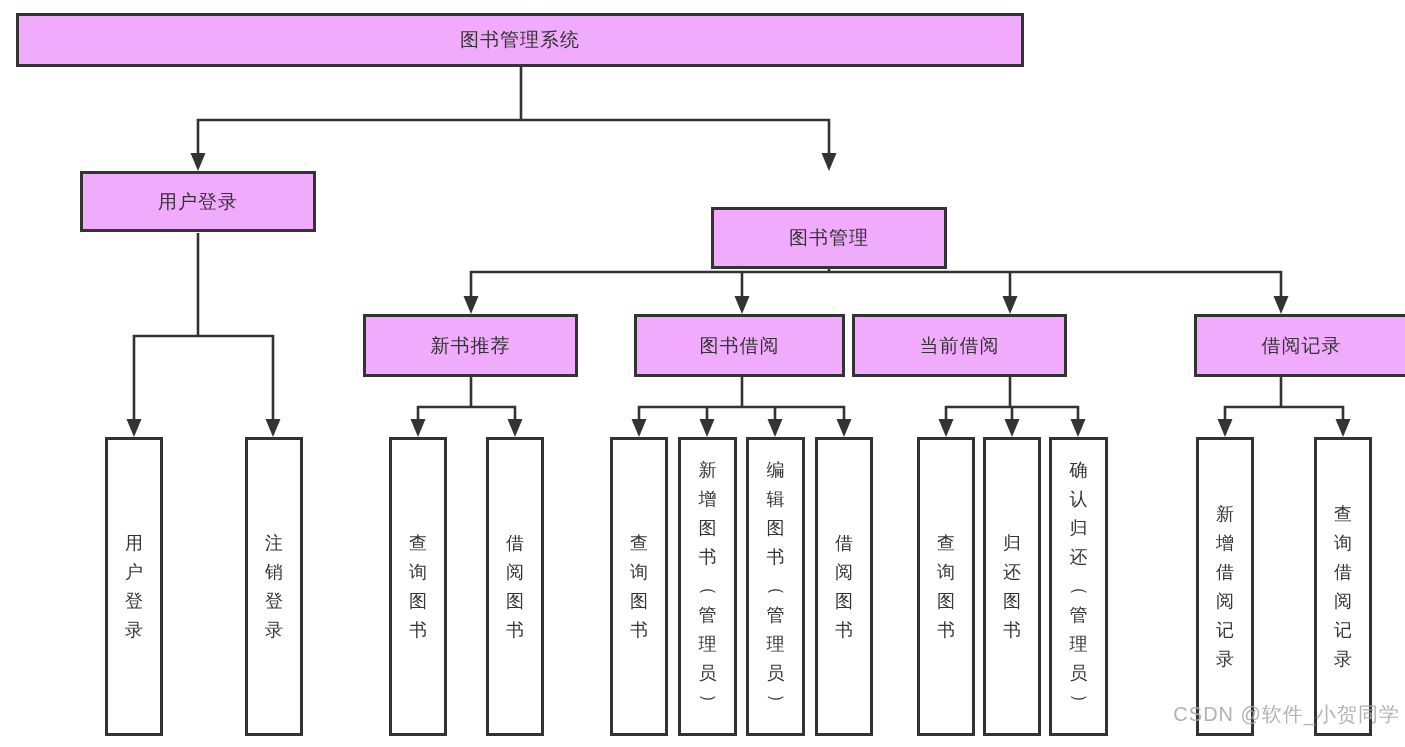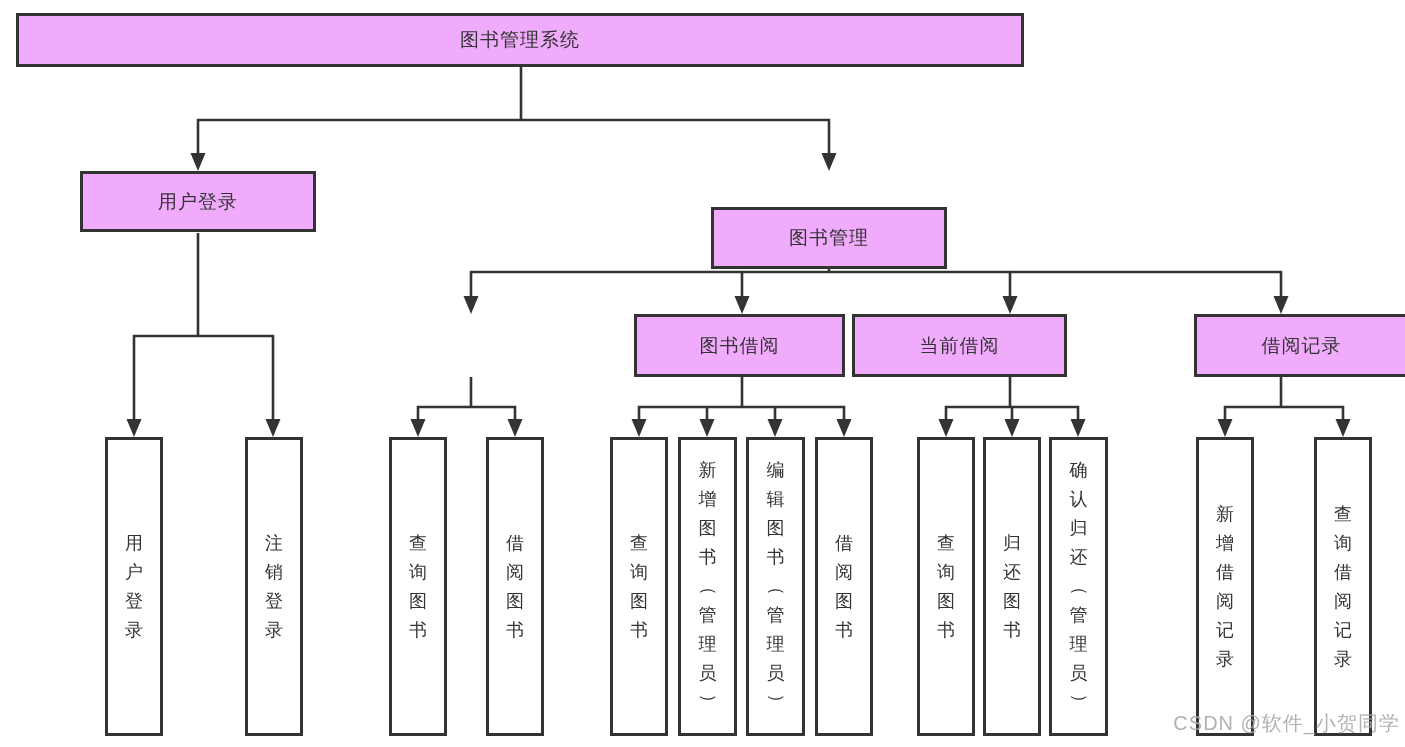--- a/index.html
+++ b/index.html
@@ -16,21 +16,21 @@
   }
   .vbox {
     position:absolute; box-sizing:border-box; background:#ffffff;
     border:3px solid #333333; display:flex; align-items:center; justify-content:center;
     font-size:18px; color:#333333; z-index:2;
   }
   .vtext { display:block; }
   .vchar { display:block; height:29px; line-height:29px; text-align:center; }
   .vparen { transform:rotate(90deg); }
   .watermark {
-    position:absolute; right:5px; bottom:10px; z-index:5;
+    position:absolute; right:5px; bottom:19px; z-index:5;
     font-size:20px; color:#a9a9a9; opacity:0.9; letter-spacing:1px;
   }
 </style>
 </head>
 <body>
 
 <div class="canvas">
 
   <svg class="connectors" viewBox="0 0 1405 747">
     <defs>
@@ -84,20 +84,23 @@
     <span>图书管理系统</span>
   </div>
 
   <div class="hbox" style="left:80px; top:171px; width:236px; height:61px;">
     <span>用户登录</span>
   </div>
   <div class="hbox" style="left:711px; top:171px; width:236px; height:62px;margin-top:36px;">
     <span>图书管理</span>
   </div>
 
+  <div class="hbox" style="left:363px; top:314px; width:215px; height:63px;">
+    <span>新书推荐</span>
+  </div>
   <div class="hbox" style="left:634px; top:314px; width:211px; height:63px;">
     <span>图书借阅</span>
   </div>
   <div class="hbox" style="left:852px; top:314px; width:215px; height:63px;">
     <span>当前借阅</span>
   </div>
   <div class="hbox" style="left:1194px; top:314px; width:215px; height:63px;">
     <span>借阅记录</span>
   </div>
 

